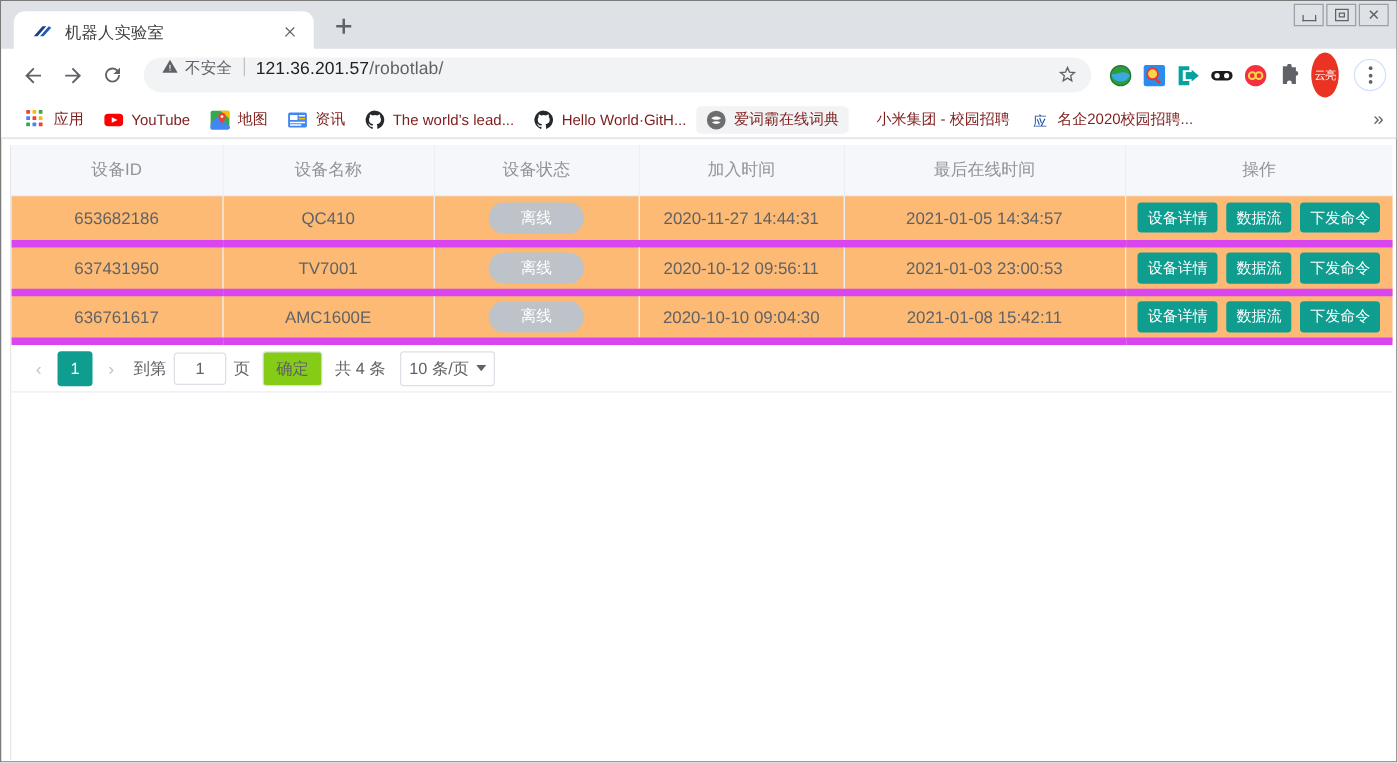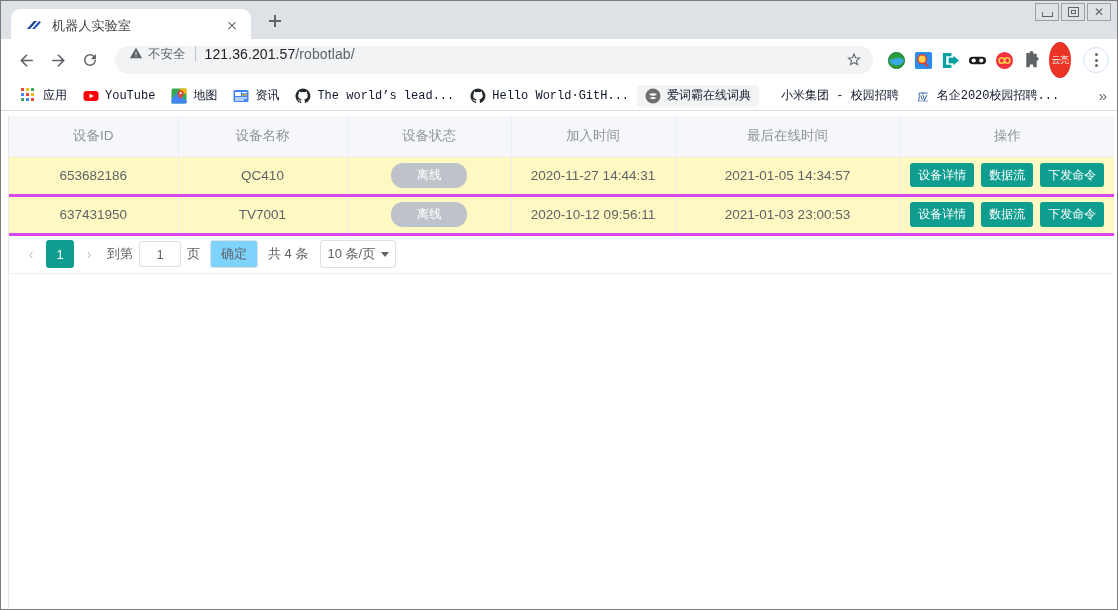--- a/index.html
+++ b/index.html
@@ -90,22 +90,22 @@
 
   
   #bookmarks {
     height:30px; background:#ffffff; display:flex; align-items:center;
     padding:0 8px 0 12px; gap:0; border-bottom:1px solid #dadce0; position:relative;
   }
   .bm { display:flex; align-items:center; height:22px; padding:0 8px;
     border-radius:4px; max-width:200px; }
   .bm.hl { background:#f1f3f4; }
   .bm-icon { width:16px; height:16px; margin-right:6px; flex:0 0 auto; display:block;}
-  .bm-label { font-size:12px; color:#0f172a; white-space:nowrap; overflow:hidden;
-    text-overflow:ellipsis;font-family:Liberation Mono, monospace; }
+  .bm-label { font-size:12px; color:#7f1d1d; white-space:nowrap; overflow:hidden;
+    text-overflow:ellipsis; }
   #bm-overflow { position:absolute; right:10px; font-size:15px; color:#5f6368;
     line-height:1; }
   .apps-grid { display:grid; grid-template-columns:repeat(3,3px);
     grid-template-rows:repeat(3,3px); gap:2px; }
   .apps-grid i { display:block; width:3px; height:3px; border-radius:.5px; }
 
   
   #page { position:absolute; left:1px; top:115px; right:1px; bottom:1px;
     background:#fff; overflow:hidden; }
   #page-scroll-left { position:absolute; left:0; top:0; width:7px; bottom:0;
@@ -113,22 +113,22 @@
 
   #device-table { width:1105px; margin-left:7px; border-collapse:collapse;
     table-layout:fixed; }
   #device-table th {
     background:#f5f7fa; color:#909399; font-weight:400; font-size:13.5px;
     height:40px; border-bottom:1px solid #ebeef5; border-right:1px solid #ebeef5;
     text-align:center;
   }
   #device-table td {
     height:39px; font-size:13.5px; color:#606266; text-align:center;
-    border-bottom:3px solid #d946ef; border-right:1px solid #ebeef5;
-    background:#fef9c3;
+    border-bottom:6px solid #d946ef; border-right:1px solid #ebeef5;
+    background:#fdba74;
   }
   #device-table th:last-child, #device-table td:last-child { border-right:none; }
   .c-id     { width:169px; }
   .c-name   { width:169px; }
   .c-status { width:164px; }
   .c-join   { width:164px; }
   .c-last   { width:225px; }
   .c-ops    { width:214px; }
 
   .status-badge {
@@ -155,21 +155,21 @@
     margin:0 3px;
   }
   .pg-text { font-size:13px; color:#606266; margin:0 6px; white-space:nowrap;text-align:right; }
   .pg-jump-input {
     width:42px; height:26px; border:1px solid #dcdfe6; border-radius:3px;
     text-align:center; font-size:13px; color:#606266; font-family:inherit;
     background:#fff; outline:none;
   }
   .pg-confirm {
     height:28px; padding:0 10px; border:1px solid #dcdfe6; border-radius:3px;
-    background:#7dd3fc; color:#606266; font-size:13px; font-family:inherit;
+    background:#84cc16; color:#606266; font-size:13px; font-family:inherit;
     margin:16px 4px; display:flex; align-items:center;
   }
   .pg-size {
     height:28px; border:1px solid #dcdfe6; border-radius:3px; background:#fff;
     color:#606266; font-size:13px; font-family:inherit; padding:0 6px;
     margin-left:6px; display:flex; align-items:center; gap:6px;
   }
   .caret { width:0; height:0; border-left:4px solid transparent;
     border-right:4px solid transparent; border-top:5px solid #606266; }
 </style>
@@ -404,20 +404,34 @@
             <td>2020-10-12 09:56:11</td>
             <td>2021-01-03 23:00:53</td>
             <td>
               <div class="ops-cell">
                 <button class="op-btn">设备详情</button>
                 <button class="op-btn">数据流</button>
                 <button class="op-btn">下发命令</button>
               </div>
             </td>
           </tr>
+          <tr>
+            <td>636761617</td>
+            <td>AMC1600E</td>
+            <td><span class="status-badge">离线</span></td>
+            <td>2020-10-10 09:04:30</td>
+            <td>2021-01-08 15:42:11</td>
+            <td>
+              <div class="ops-cell">
+                <button class="op-btn">设备详情</button>
+                <button class="op-btn">数据流</button>
+                <button class="op-btn">下发命令</button>
+              </div>
+            </td>
+          </tr>
         </tbody>
     </table>
 
     <div id="pagination">
       <span class="pg-arrow">‹</span>
       <span class="pg-num">1</span>
       <span class="pg-arrow">›</span>
       <span class="pg-text">到第</span>
       <input class="pg-jump-input" value="1" style="">
       <span class="pg-text">页</span>

